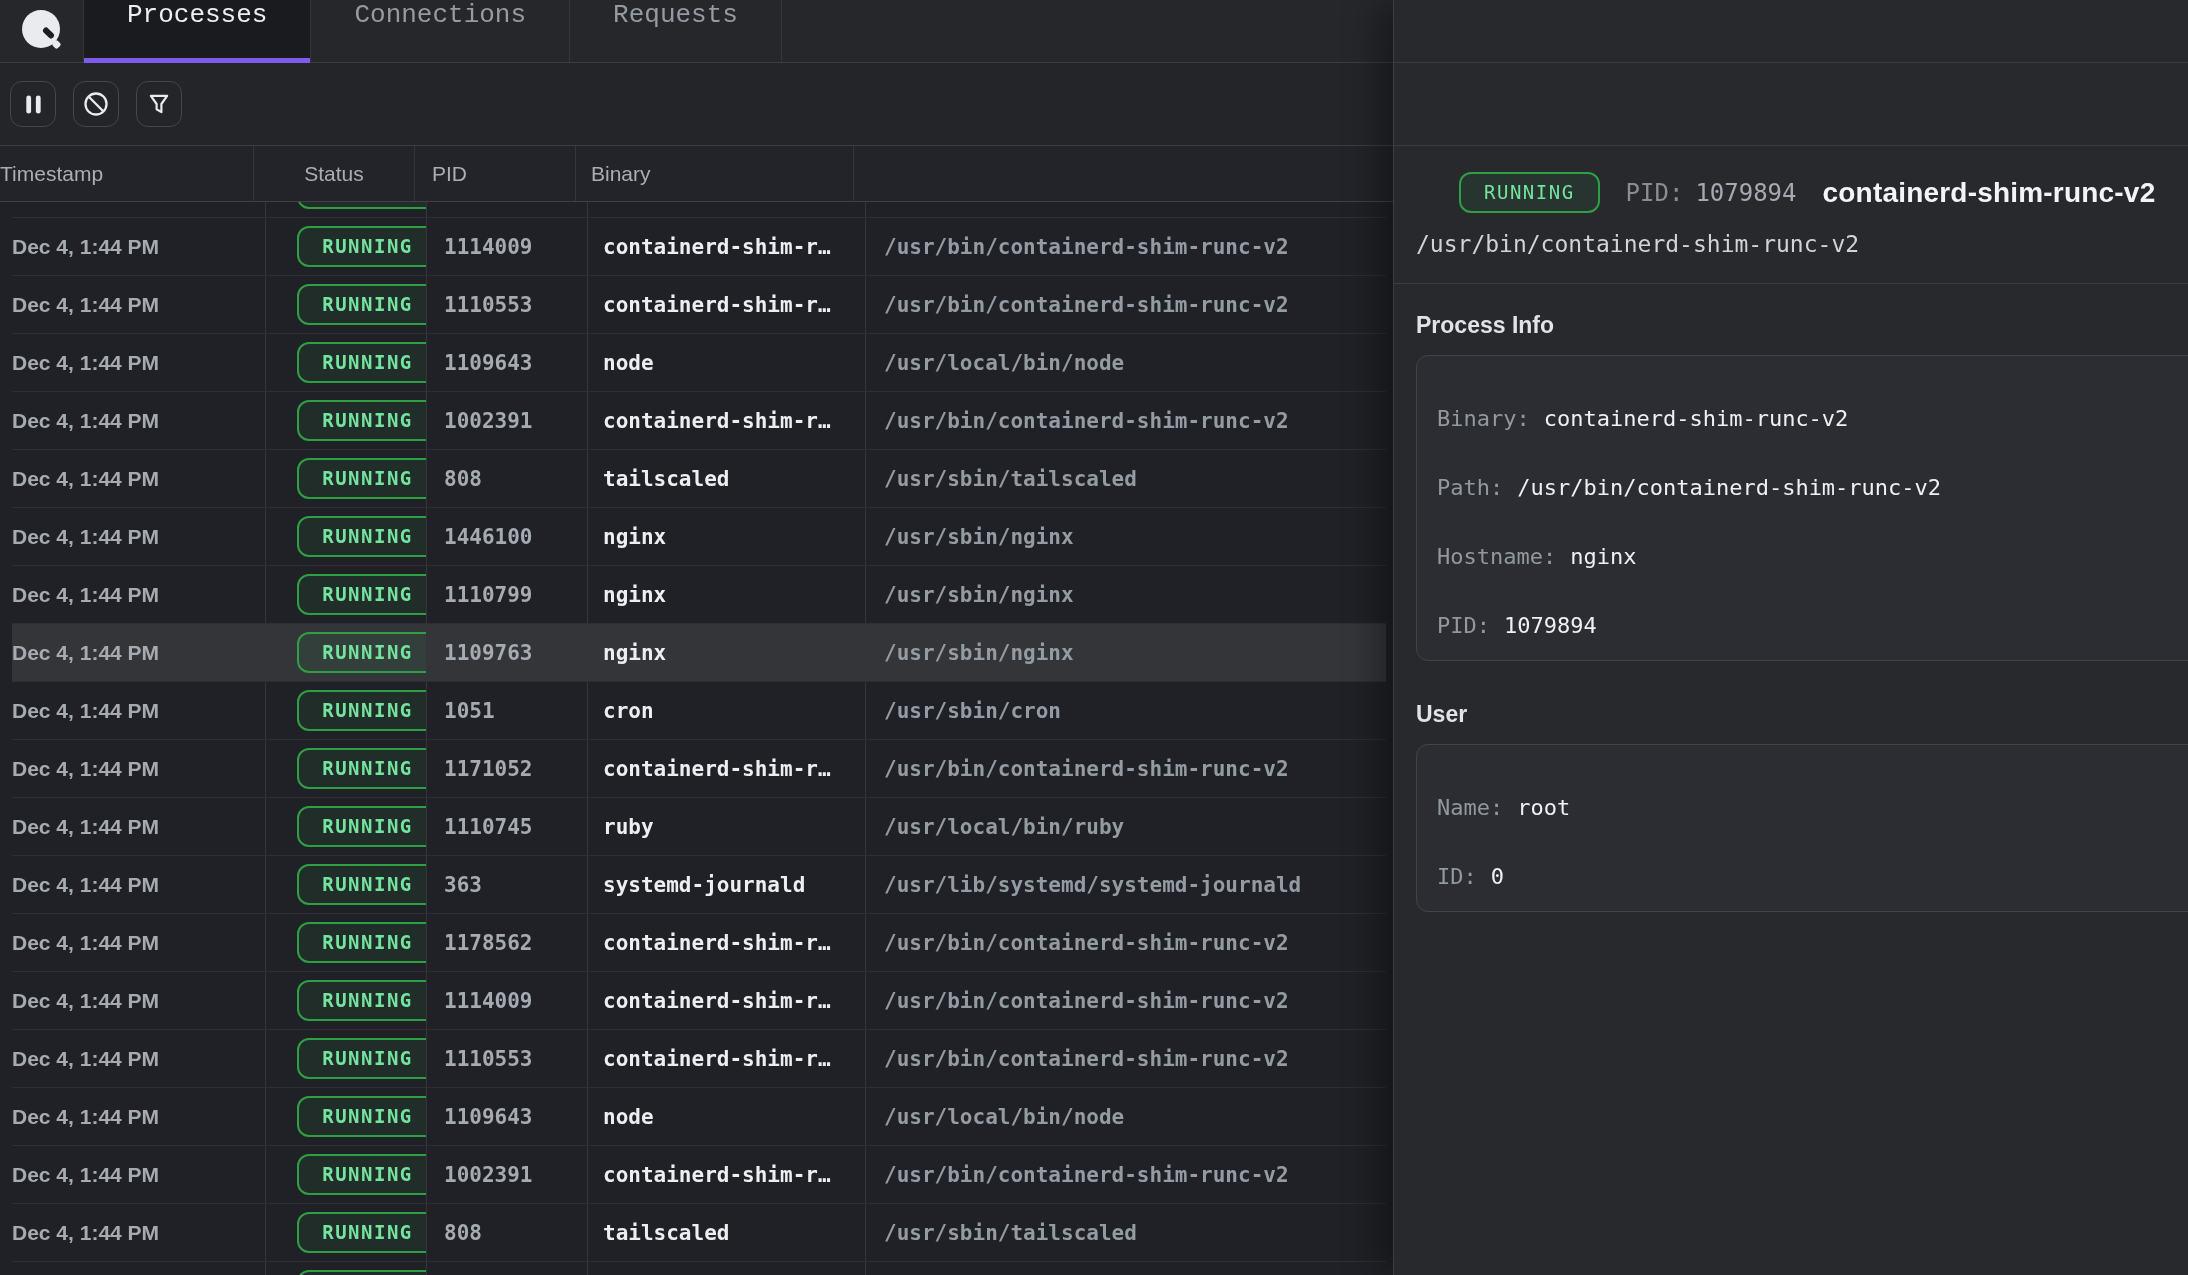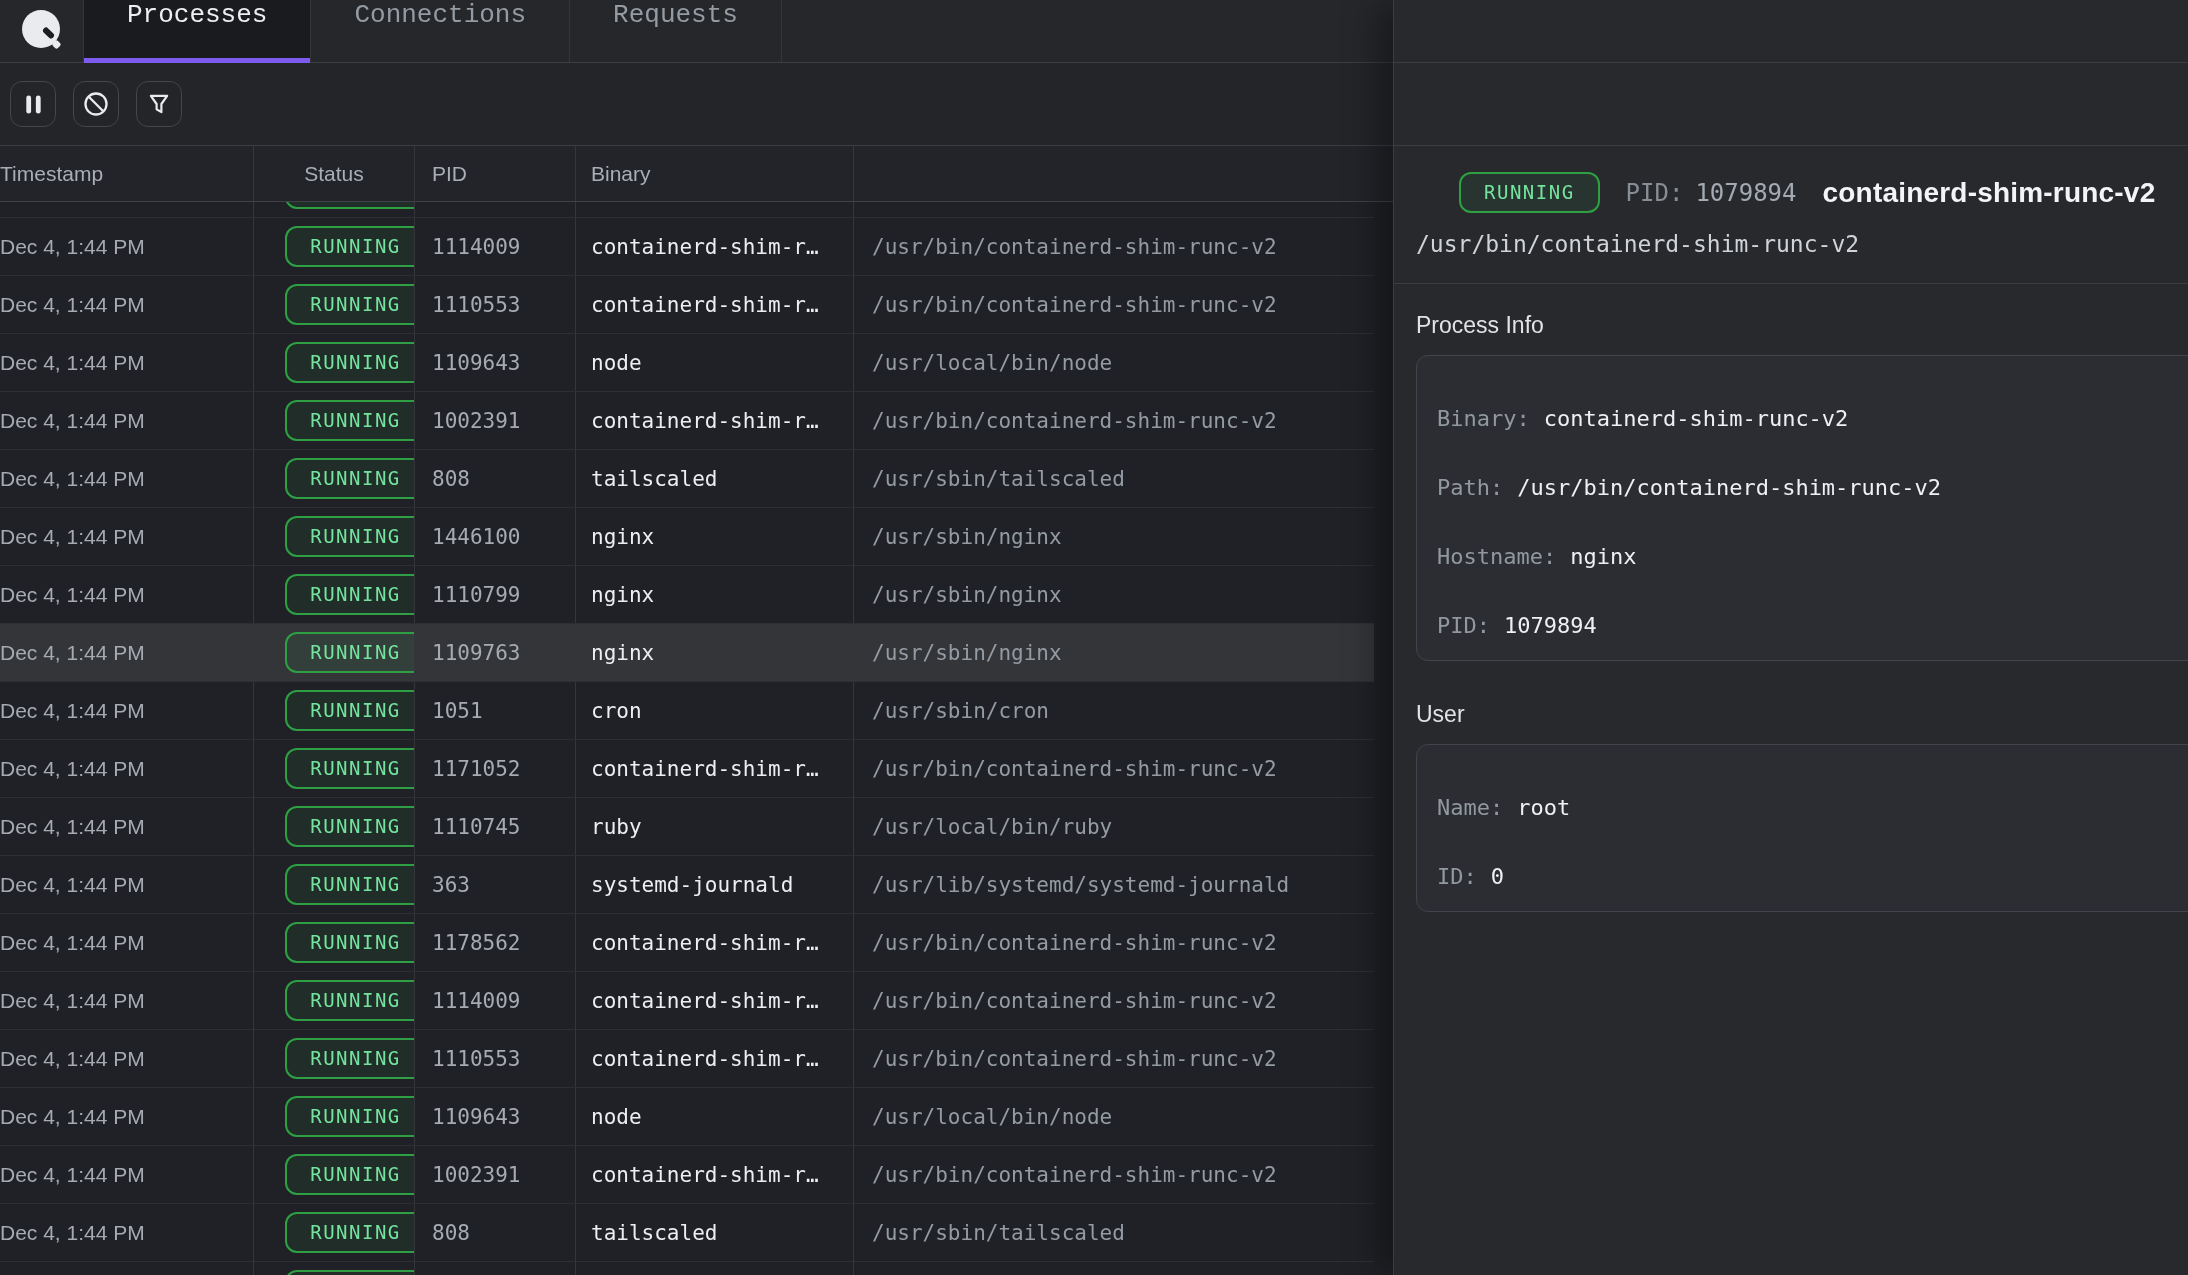--- a/index.html
+++ b/index.html
@@ -64,21 +64,21 @@
     display:flex;align-items:center;justify-content:center;cursor:pointer;
   }
   .icon-btn svg{display:block;}
   
   .table{position:absolute;left:0;top:146px;width:1393px;height:1129px;}
   .thead{
     display:flex;height:56px;background:var(--bg-header);
     border-bottom:1px solid #3f4147;align-items:center;
     font-size:21px;color:#a9aeb5;
   }
-  .tbody{position:absolute;left:0;top:56px;width:1374px;height:1073px;overflow:hidden;background:var(--bg-table);}
+  .tbody{position:absolute;left:12px;top:56px;width:1374px;height:1073px;overflow:hidden;background:var(--bg-table);font-weight:bold;}
   .trow{display:flex;height:58px;border-bottom:1px solid var(--border-row);align-items:center;}
   .trow.partial-top{margin-top:-42px;}
   .trow.highlighted{background:var(--row-highlight);}
   .c-ts{width:254px;padding-left:0;}
   .c-status{width:161px;display:flex;justify-content:center;}
   .c-pid{width:161px;padding-left:17px;}
   .c-bin{width:278px;padding-left:15px;}
   .c-path{flex:1;padding-left:18px;padding-right:10px;}
   .thead>div,.trow>div{border-right:1px solid var(--border-col);height:100%;display:flex;align-items:center;overflow:hidden;white-space:nowrap;}
   .thead>.c-path,.trow>.c-path{border-right:none;}
@@ -101,21 +101,21 @@
     box-shadow:-20px 0 32px -4px rgba(0,0,0,0.35);
   }
   .drawer .band1{height:63px;border-bottom:1px solid var(--border-strong);}
   .drawer .band2{height:83px;border-bottom:1px solid var(--border-strong);}
   .drawer-header{padding:26px 0 26px 22px;border-bottom:1px solid var(--border-strong);}
   .drawer-title-row{display:flex;align-items:center;gap:26px;}
   .drawer-pid{font-size:24px;color:#878d95;display:flex;gap:12px;}
   .drawer-pid .val{color:#a4aab2;}
   .drawer-title{font-size:28px;font-weight:bold;color:#f3f4f6;letter-spacing:0.2px;}
   .drawer-path{margin-top:18px;font-size:23px;color:#d0d4d8;}
-  .section-heading{margin:28px 0 0 22px;font-size:23px;font-weight:400;color:#e1e3e7;}
+  .section-heading{margin:28px 0 0 22px;font-size:23px;font-weight:700;color:#e1e3e7;}
   .card{
     margin:16px -14px 0 22px;
     background:var(--bg-card);
     border:1px solid var(--border-card);
     border-radius:12px;
     padding:14px 20px;
   }
   .card-row{display:flex;gap:14px;line-height:41px;font-size:22px;white-space:nowrap;margin-top:28px;}
   .card-row .lbl{color:var(--text-label);}
   .card-row .val{color:#eef0f3;}

